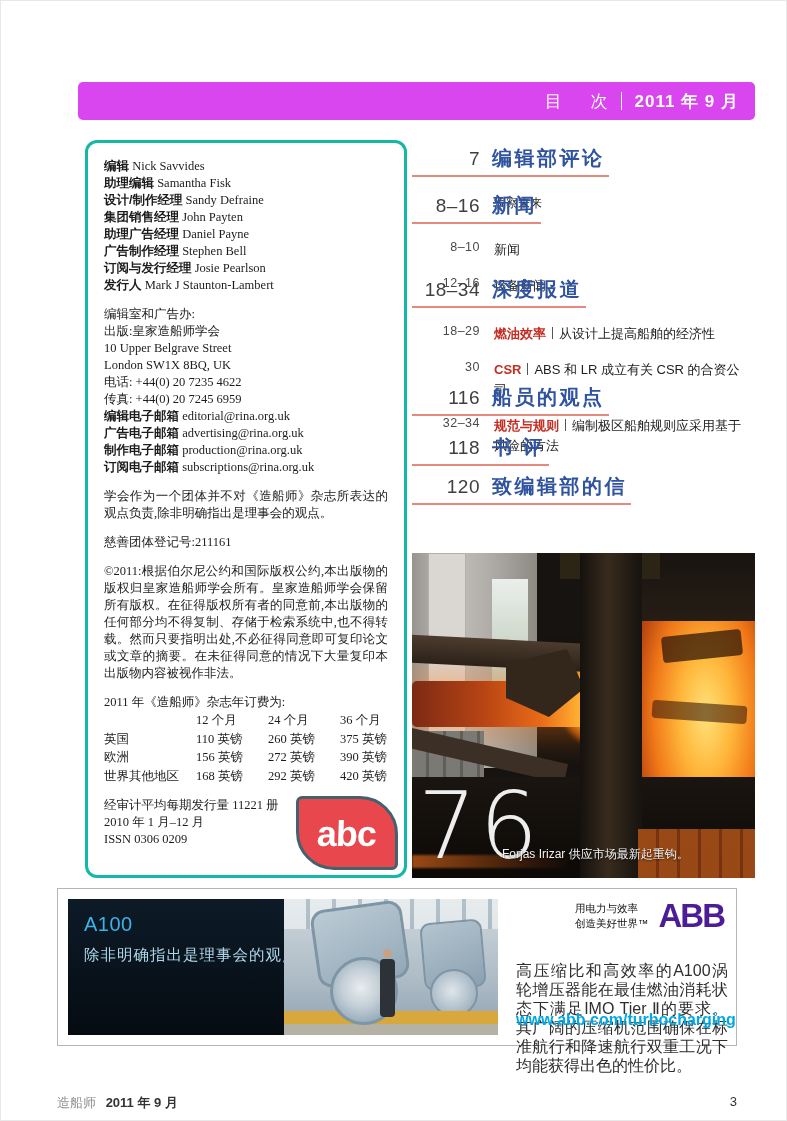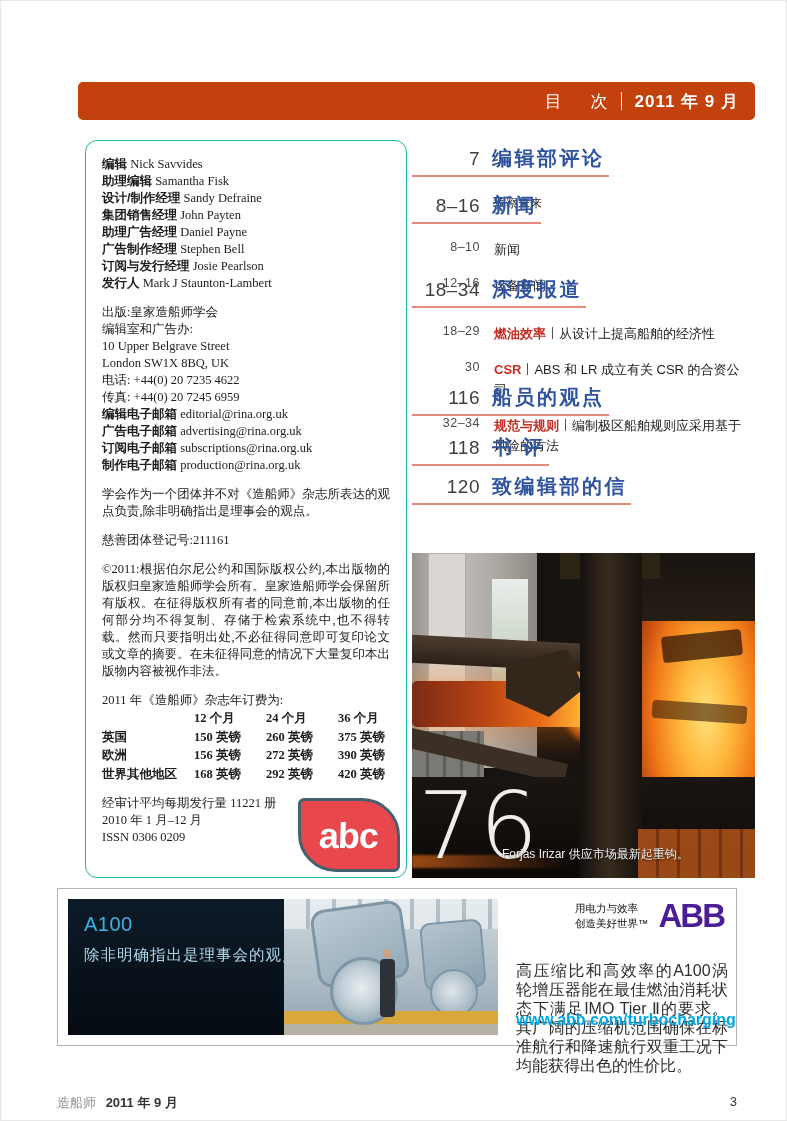--- a/index.html
+++ b/index.html
@@ -1,33 +1,33 @@
 <!DOCTYPE html>
 <html><head>
 <meta charset="utf-8">
 <style>
   html,body{margin:0;padding:0;background:#fff;}
   .page{position:relative;width:787px;height:1121px;background:#fff;overflow:hidden;
         font-family:"Liberation Sans",sans-serif;box-shadow:inset 0 0 0 1px #e8e8e8;}
   
-  .hdr{position:absolute;left:78px;top:82px;width:677px;height:38px;background:#c2410c;
+  .hdr{position:absolute;left:78px;top:82px;width:677px;height:38px;background:#d946ef;
        border-radius:5px;display:flex;align-items:center;justify-content:flex-end;
        color:#fff;padding-right:0;box-sizing:border-box;}
   .hdr-section{font-size:17px;letter-spacing:12px;font-weight:500;}
   .hdr-div{width:1px;height:18px;background:#fff;margin:0 12px 0 2px;}
   .hdr-issue{font-size:17px;font-weight:700;margin-right:16px;letter-spacing:1px;}
   
-  .mast{position:absolute;left:85px;top:140px;width:322px;height:738px;border:1px solid #14b8a6;
+  .mast{position:absolute;left:85px;top:140px;width:322px;height:738px;border:3px solid #14b8a6;
         border-radius:12px;box-sizing:border-box;padding:15px 16px;font-size:12.5px;line-height:17px;
         color:#1c1c1c;font-family:"Liberation Serif",serif;}
   .mast .cnb{font-weight:700;font-family:"Liberation Sans",sans-serif;}
   .mast .gap{height:12px;}
   .mast p{margin:0;}
   .just{text-align:justify;}
-  .subtbl{display:grid;grid-template-columns:92px 72px 72px 78px;line-height:18.5px;font-weight:bold;}
+  .subtbl{display:grid;grid-template-columns:92px 72px 72px 78px;line-height:18.5px;}
   .subtbl div{white-space:nowrap;}
   .abc{position:absolute;right:6px;bottom:5px;width:102px;height:74px;background:#e8474e;
        border:3px solid #44616e;border-radius:6px 38px 6px 38px;display:flex;align-items:center;
        justify-content:center;box-sizing:border-box;}
   .abc span{color:#fff;font-family:"Liberation Sans",sans-serif;font-weight:700;font-size:36px;
        letter-spacing:-1px;transform:skewX(-2deg);}
   
   .toc{position:absolute;left:412px;top:0;width:343px;}
   .toc-section{position:absolute;left:0;}
   .toc-head{display:flex;align-items:baseline;width:fit-content;border-bottom:2px solid #e4897c;
@@ -124,45 +124,45 @@
   <div class="mast">
     <p><span class="cnb">编辑</span> <span>Nick Savvides</span></p>
     <p><span class="cnb">助理编辑</span> <span>Samantha Fisk</span></p>
     <p><span class="cnb">设计/制作经理</span> <span>Sandy Defraine</span></p>
     <p><span class="cnb">集团销售经理</span> <span>John Payten</span></p>
     <p><span class="cnb">助理广告经理</span> <span>Daniel Payne</span></p>
     <p><span class="cnb">广告制作经理</span> <span>Stephen Bell</span></p>
     <p><span class="cnb">订阅与发行经理</span> <span>Josie Pearlson</span></p>
     <p><span class="cnb">发行人</span> <span>Mark J Staunton-Lambert</span></p>
     <div class="gap"></div>
+    <p>编辑室和广告办:</p>
     <p>出版:皇家造船师学会</p>
-    <p>编辑室和广告办:</p>
     <p>10 Upper Belgrave Street</p>
     <p>London SW1X 8BQ, UK</p>
     <p><span>电话:</span> <span>+44(0) 20 7235 4622</span></p>
     <p><span>传真:</span> <span>+44(0) 20 7245 6959</span></p>
     <p><span class="cnb">编辑电子邮箱</span> <span>editorial@rina.org.uk</span></p>
     <p><span class="cnb">广告电子邮箱</span> <span>advertising@rina.org.uk</span></p>
+    <p><span class="cnb">制作电子邮箱</span> <span>production@rina.org.uk</span></p>
     <p><span class="cnb">订阅电子邮箱</span> <span>subscriptions@rina.org.uk</span></p>
-    <p><span class="cnb">制作电子邮箱</span> <span>production@rina.org.uk</span></p>
     <div class="gap"></div>
     <p class="just">学会作为一个团体并不对《造船师》杂志所表达的观点负责,除非明确指出是理事会的观点。</p>
     <div class="gap"></div>
     <p>慈善团体登记号:211161</p>
     <div class="gap"></div>
     <p class="just">©2011:根据伯尔尼公约和国际版权公约,本出版物的版权归皇家造船师学会所有。皇家造船师学会保留所有版权。在征得版权所有者的同意前,本出版物的任何部分均不得复制、存储于检索系统中,也不得转载。然而只要指明出处,不必征得同意即可复印论文或文章的摘要。在未征得同意的情况下大量复印本出版物内容被视作非法。</p>
     <div class="gap"></div>
     <p>2011 年《造船师》杂志年订费为:</p>
     <div class="subtbl">
       <div></div>
       <div>12 个月</div>
       <div>24 个月</div>
       <div>36 个月</div>
       <div>英国</div>
-      <div>150 英镑</div>
+      <div>110 英镑</div>
       <div>260 英镑</div>
       <div>375 英镑</div>
       <div>欧洲</div>
       <div>156 英镑</div>
       <div>272 英镑</div>
       <div>390 英镑</div>
       <div>世界其他地区</div>
       <div>168 英镑</div>
       <div>292 英镑</div>
       <div>420 英镑</div>

